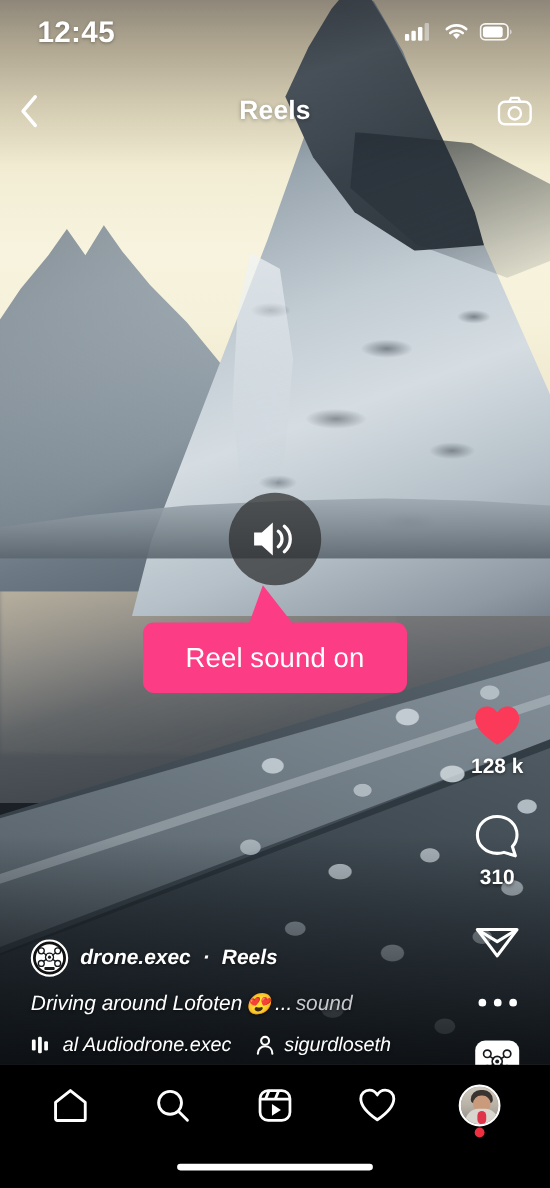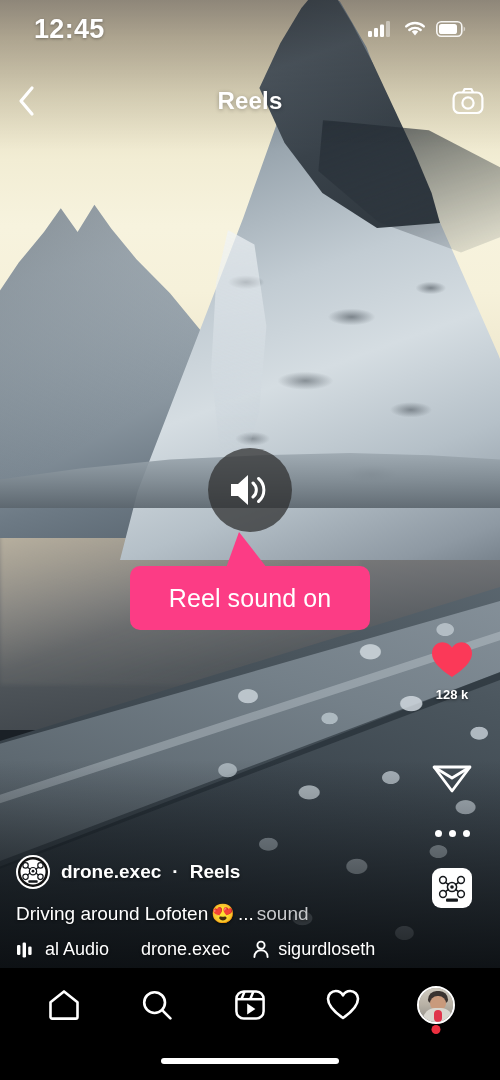--- a/index.html
+++ b/index.html
@@ -148,39 +148,39 @@
   .sound-callout { position:absolute; left:130px; top:566px; z-index:27; }
   .callout-tail { position:absolute; left:96px; top:-34px; width:0; height:0;
     border-left:13px solid transparent; border-right:28px solid transparent; border-bottom:36px solid #FC3C85; }
   .callout-box { width:240px; height:64px; border-radius:10px; background:#FC3C85;
     display:flex; align-items:center; justify-content:center; }
   .callout-text { color:#fff; font-size:25px; letter-spacing:.1px; }
 
   
   .actions { position:absolute; right:14px; top:640px; width:68px; z-index:25; display:flex; flex-direction:column; align-items:center; }
   .action-item { display:flex; flex-direction:column; align-items:center; }
-  .action-count { color:#fff; font-size:13px; font-weight:bold; margin-top:7px; text-shadow:0 1px 3px rgba(0,0,0,.5); }
+  .action-count { color:#fff; font-size:19px; font-weight:bold; margin-top:7px; text-shadow:0 1px 3px rgba(0,0,0,.5); }
   .sp-30 { height:30px; } .sp-26 { height:26px; } .sp-22 { height:22px; }
   .dots { display:flex; gap:7px; align-items:center; height:26px; }
   .dot { width:7px; height:7px; border-radius:50%; background:#fff; }
   .audio-thumb { width:40px; height:40px; border-radius:9px; background:#fff; display:flex; align-items:center; justify-content:center; border:2px solid rgba(255,255,255,.9); }
 
   
-  .meta { position:absolute; left:16px; bottom:120px; width:400px; z-index:25; }
+  .meta { position:absolute; left:28px; bottom:120px; width:400px; z-index:25;font-style:italic; }
   .meta-user { display:flex; align-items:center; gap:11px; margin-bottom:13px; }
   .avatar-ring { width:34px; height:34px; border-radius:50%; background:#111; border:2px solid #fff; display:flex; align-items:center; justify-content:center; overflow:hidden; }
   .username { color:#fff; font-size:19px; font-weight:bold; text-shadow:0 1px 3px rgba(0,0,0,.6); }
   .sep-dot { color:#fff; font-size:19px; font-weight:bold; }
   .follow { color:#fff; font-size:19px; font-weight:bold; text-shadow:0 1px 3px rgba(0,0,0,.6); }
   .caption { color:#fff; font-size:19px; margin-bottom:14px; text-shadow:0 1px 3px rgba(0,0,0,.6); display:flex; align-items:center; gap:3px;text-align:right; }
   .caption .more { color:#c7c9cc; }
   .audio-row { display:flex; align-items:center; gap:9px; color:#fff; font-size:18px; text-shadow:0 1px 3px rgba(0,0,0,.6); }
-  .audio-marquee { display:flex; align-items:center; gap:32px; overflow:hidden; max-width:190px; }
+  .audio-marquee { display:flex; align-items:center; gap:0; overflow:hidden; max-width:190px; }
   .audio-title { opacity:1; }
-  .tagged { display:flex; align-items:flex-start; gap:7px; margin-left:12px; }
+  .tagged { display:flex; align-items:flex-end; gap:7px; margin-left:12px; }
 
   
   .tabbar { position:absolute; left:0; bottom:0; width:500px; height:112px; background:#000; z-index:40; }
   .tabs { display:flex; align-items:center; justify-content:space-around; height:74px; padding:0 18px; }
   .tab { display:flex; align-items:center; justify-content:center; position:relative; width:56px; height:56px; }
   .tab-avatar { width:38px; height:38px; border-radius:50%; border:2px solid #fff; overflow:hidden; position:relative; background:#8d8d8d; }
   .tab-avatar .face-bg { position:absolute; inset:0; background:linear-gradient(180deg,#cfcabf 0%,#b9b2a6 48%,#8e8c87 100%); }
   .tab-avatar .hair { position:absolute; left:9px; top:3px; width:20px; height:12px; border-radius:10px 10px 4px 4px; background:#3a3330; }
   .tab-avatar .face { position:absolute; left:11px; top:8px; width:16px; height:15px; border-radius:8px; background:#c99a7c; }
   .tab-avatar .body { position:absolute; left:4px; bottom:0; width:30px; height:14px; border-radius:12px 12px 0 0; background:#d9d6cf; }
@@ -271,20 +271,26 @@
 
     <div class="action-item">
       <svg width="44" height="40" viewBox="0 0 44 40">
         <path d="M22 37 C6 26.5 2 19 2 13.2 C2 6.8 6.8 2.2 12.6 2.2 C16.6 2.2 19.9 4.4 22 7.6 C24.1 4.4 27.4 2.2 31.4 2.2 C37.2 2.2 42 6.8 42 13.2 C42 19 38 26.5 22 37 Z" fill="#FB3958"></path>
       </svg>
       <span class="action-count">128 k</span>
     </div>
 
     <div class="sp-30"></div>
 
+    <div class="action-item">
+      <svg width="42" height="42" viewBox="0 0 42 42">
+        <path d="M21 3.2 C10.5 3.2 3 10.7 3 20 C3 29.3 10.5 36.8 21 36.8 C23.2 36.8 25.3 36.5 27.2 35.9 L37.5 39 L34.8 30.6 C37.3 27.7 39 24.1 39 20 C39 10.7 31.5 3.2 21 3.2 Z" stroke="#fff" stroke-width="2.8" fill="none" stroke-linejoin="round"></path>
+      </svg>
+      <span class="action-count">310</span>
+    </div>
 
     <div class="sp-26"></div>
 
     <div class="action-item">
       <svg width="42" height="40" viewBox="0 0 42 40">
         <path d="M3 9 L39 9 L21 33 Z" stroke="#fff" stroke-width="2.8" fill="none" stroke-linejoin="round"></path>
         <path d="M3 9 L21 20 L39 9" stroke="#fff" stroke-width="2.8" fill="none" stroke-linejoin="round"></path>
       </svg>
     </div>
 

